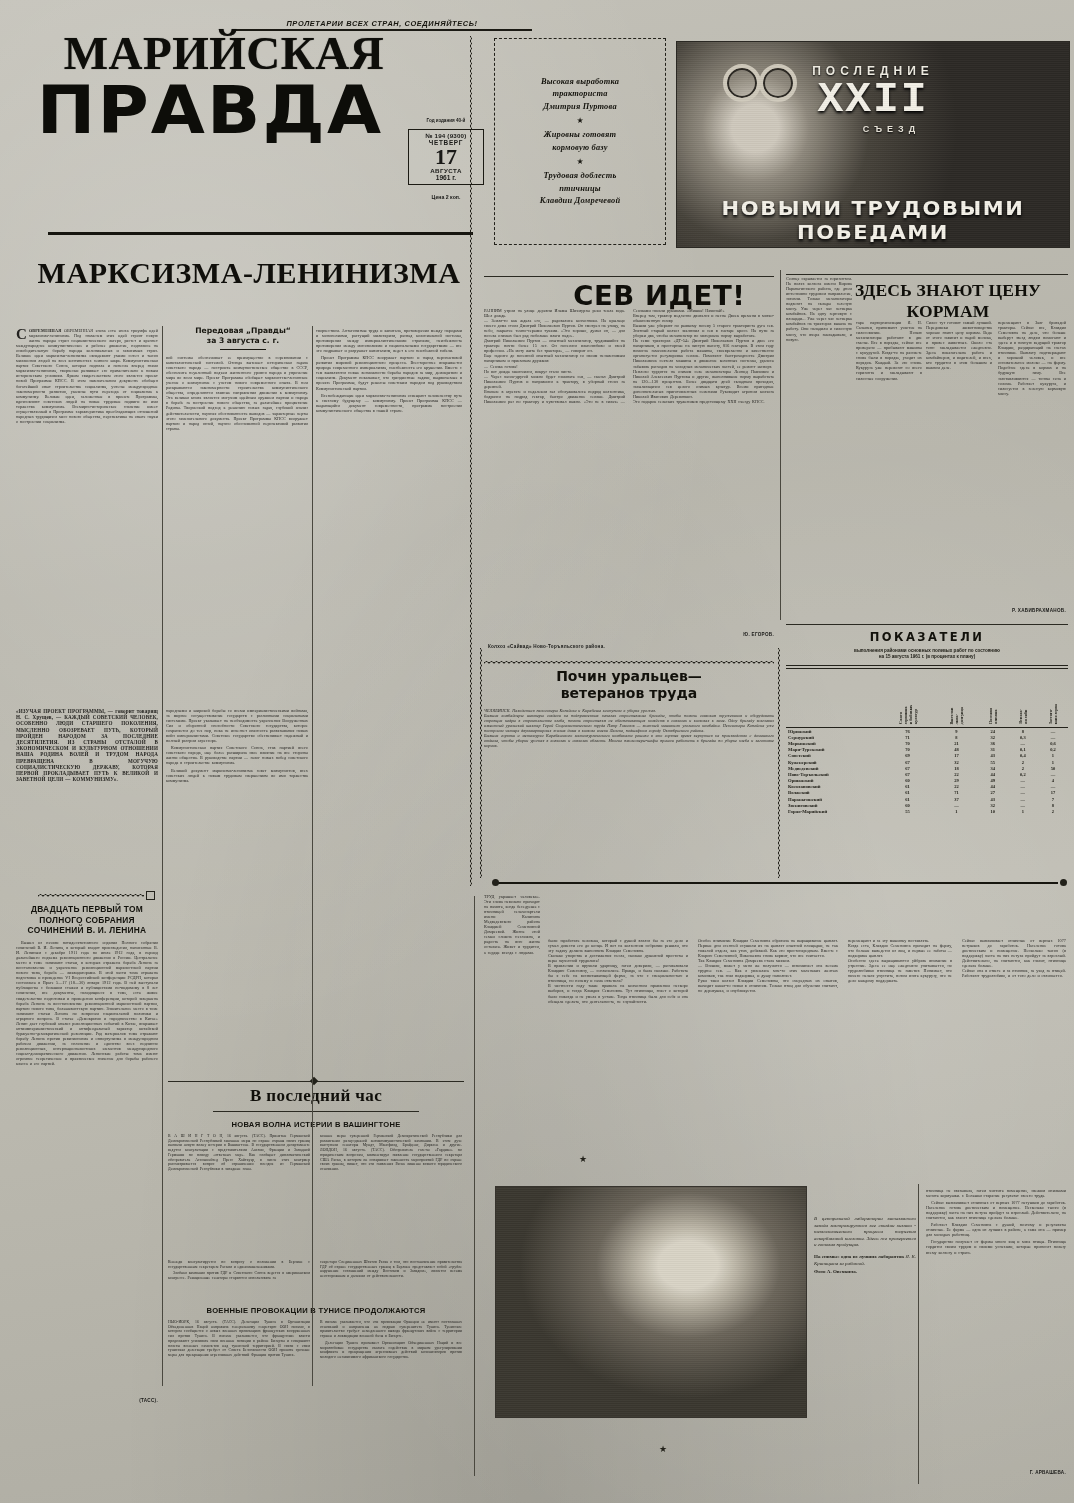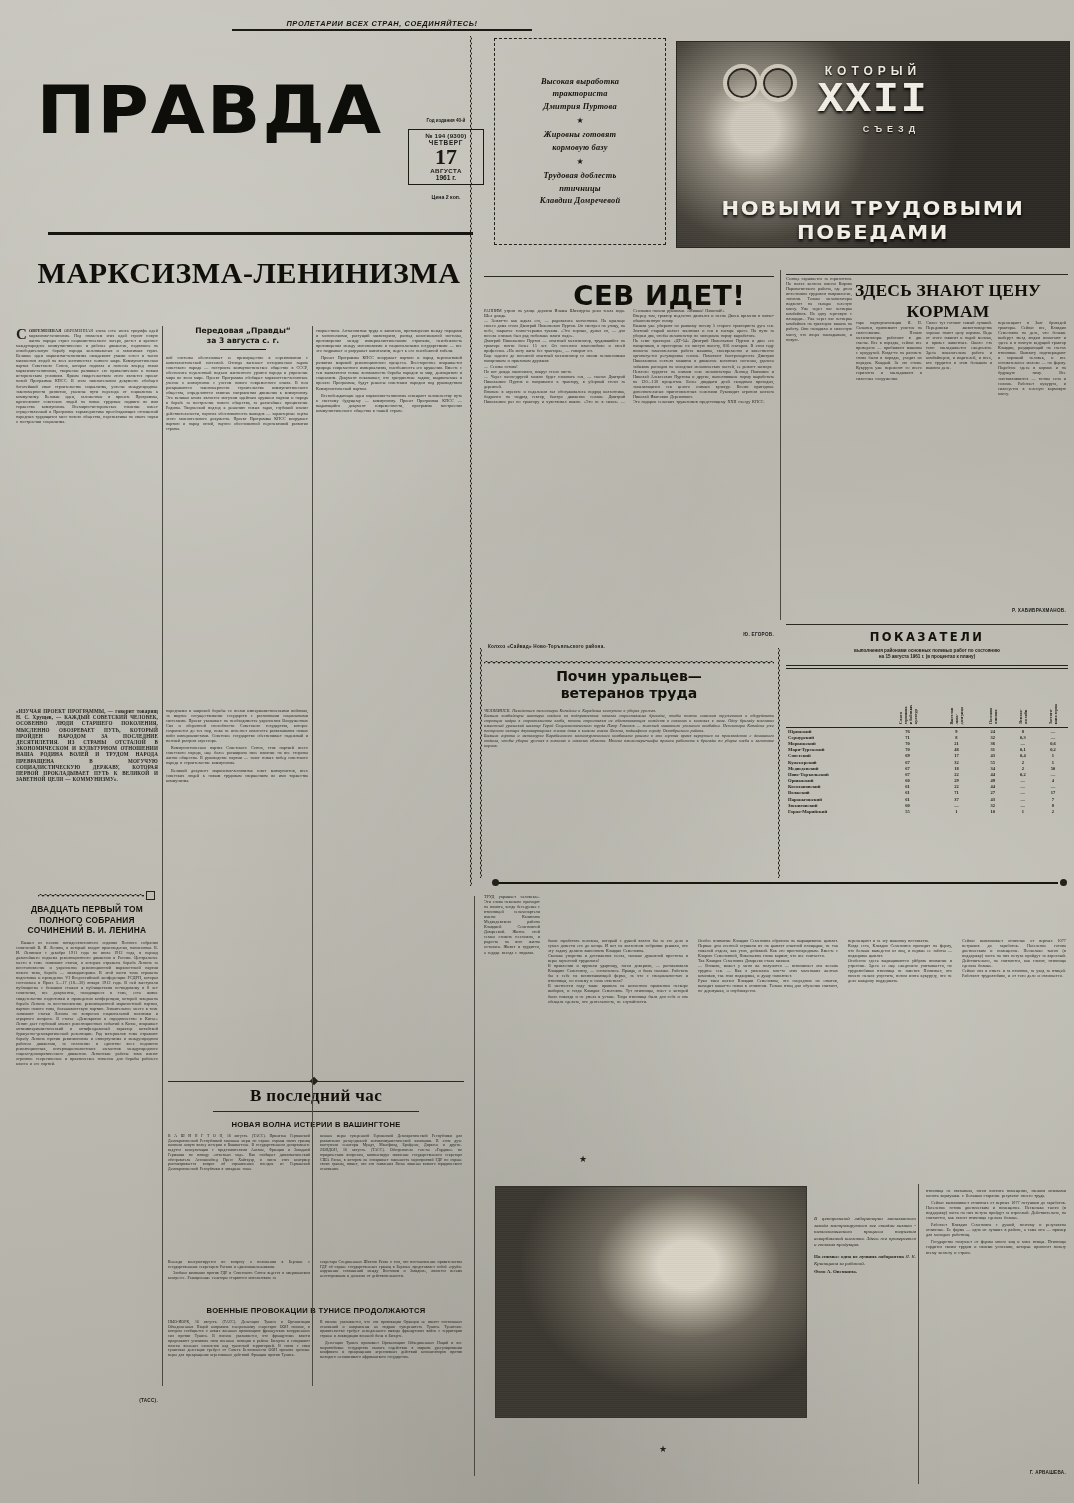--- a/index.html
+++ b/index.html
@@ -159,20 +159,21 @@
 </style>
 </head>
 <body>
 
 <div class="page">
 <div class="paper">
 
   <div class="motto">ПРОЛЕТАРИИ ВСЕХ СТРАН, СОЕДИНЯЙТЕСЬ!</div>
   <div class="motto-rule"></div>
 
+  <div class="mast1">МАРИЙСКАЯ</div>
   <div class="mast2">ПРАВДА</div>
 
   <div class="yearline">Год издания 40-й</div>
   <div class="datebox">
     <div class="issue">№ 194 (9300)</div>
     <div class="dow">ЧЕТВЕРГ</div>
     <div class="day">17</div>
     <div class="mon">АВГУСТА</div>
     <div class="yr">1961 г.</div>
   </div>
@@ -187,21 +188,21 @@
     <div class="star">★</div>
     <div class="line">Трудовая доблесть<br>птичницы<br>Клавдии Домречевой</div>
   </div>
 
   <div class="banner">
     <div class="vig"></div>
     <div class="goggles">
           <i class="a"></i>
           <i class="b"></i>
         </div>
-    <div class="vst">КОТОРЫЙ</div>
+    <div class="vst">ПОСЛЕДНИЕ</div>
     <div class="rom">XXII</div>
     <div class="sjezd">СЪЕЗД</div>
     <div class="bottom">НОВЫМИ ТРУДОВЫМИ ПОБЕДАМИ</div>
     <div class="grain"></div>
   </div>
 
   <div class="h-main" style="left:6px;top:248px;width:470px;">
     <div class="l2">МАРКСИЗМА-ЛЕНИНИЗМА</div>
   </div>
 

